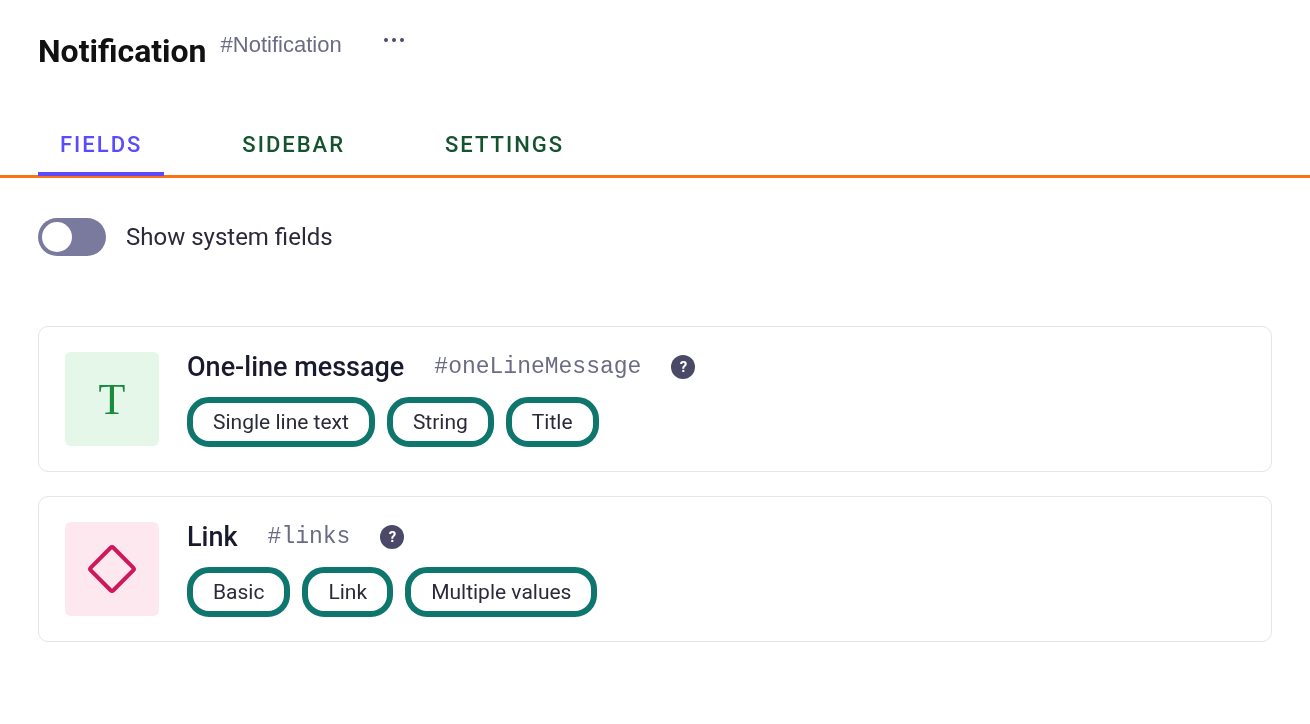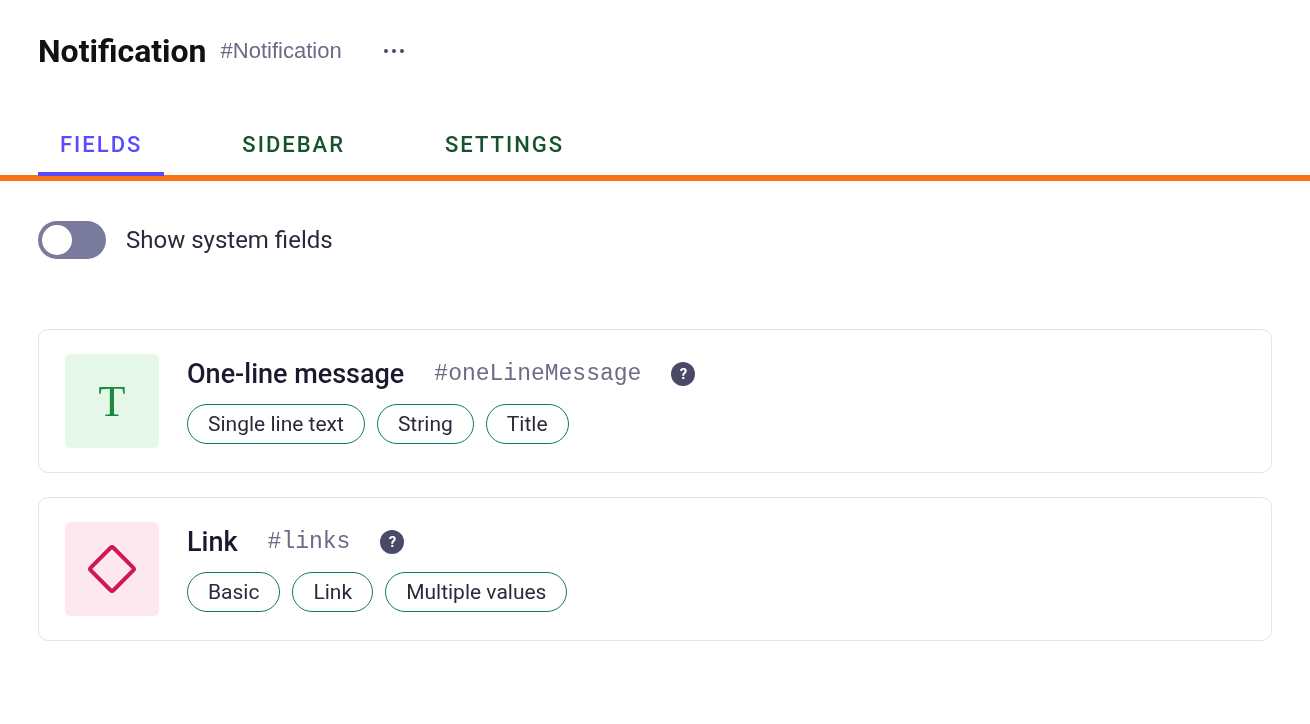--- a/index.html
+++ b/index.html
@@ -10,21 +10,21 @@
     body {
       font-family: -apple-system, BlinkMacSystemFont, "Segoe UI", Roboto, Helvetica, Arial, sans-serif;
       background: #fff;
       color: #1a1a2e;
       width: 1310px;
       height: 724px;
     }
     .header {
       padding: 32px 38px 0 38px;
       display: flex;
-      align-items: center;
+      align-items: flex-start;
       gap: 14px;
     }
     .title {
       font-size: 32px;
       font-weight: 700;
       color: #111;
     }
     .title-hash {
       font-family: Liberation Sans, sans-serif;
       font-size: 22px;
@@ -42,21 +42,21 @@
       width: 4px;
       height: 4px;
       border-radius: 50%;
       background: #4a4a68;
     }
     .tabs {
       display: flex;
       gap: 56px;
       padding: 0 38px;
       margin-top: 50px;
-      border-bottom: 6px solid #f97316;
+      border-bottom: 3px solid #f97316;
     }
     .tab {
       font-size: 22px;
       letter-spacing: 2px;
       font-weight: 500;
       padding: 12px 22px 18px 22px;
       color: #14532d;
       cursor: pointer;
       position: relative;
     }
@@ -168,21 +168,21 @@
       font-size: 15px;
       font-weight: 700;
       cursor: pointer;
     }
     .chips {
       display: flex;
       gap: 12px;
       flex-wrap: wrap;
     }
     .chip {
-      border: 1px solid #0f766e;
+      border: 6px solid #0f766e;
       border-radius: 22px;
       padding: 7px 20px;
       font-size: 21px;
       color: #2a2a3a;
       background: #fff;
     }
   </style>
 </head>
 <body>
 

